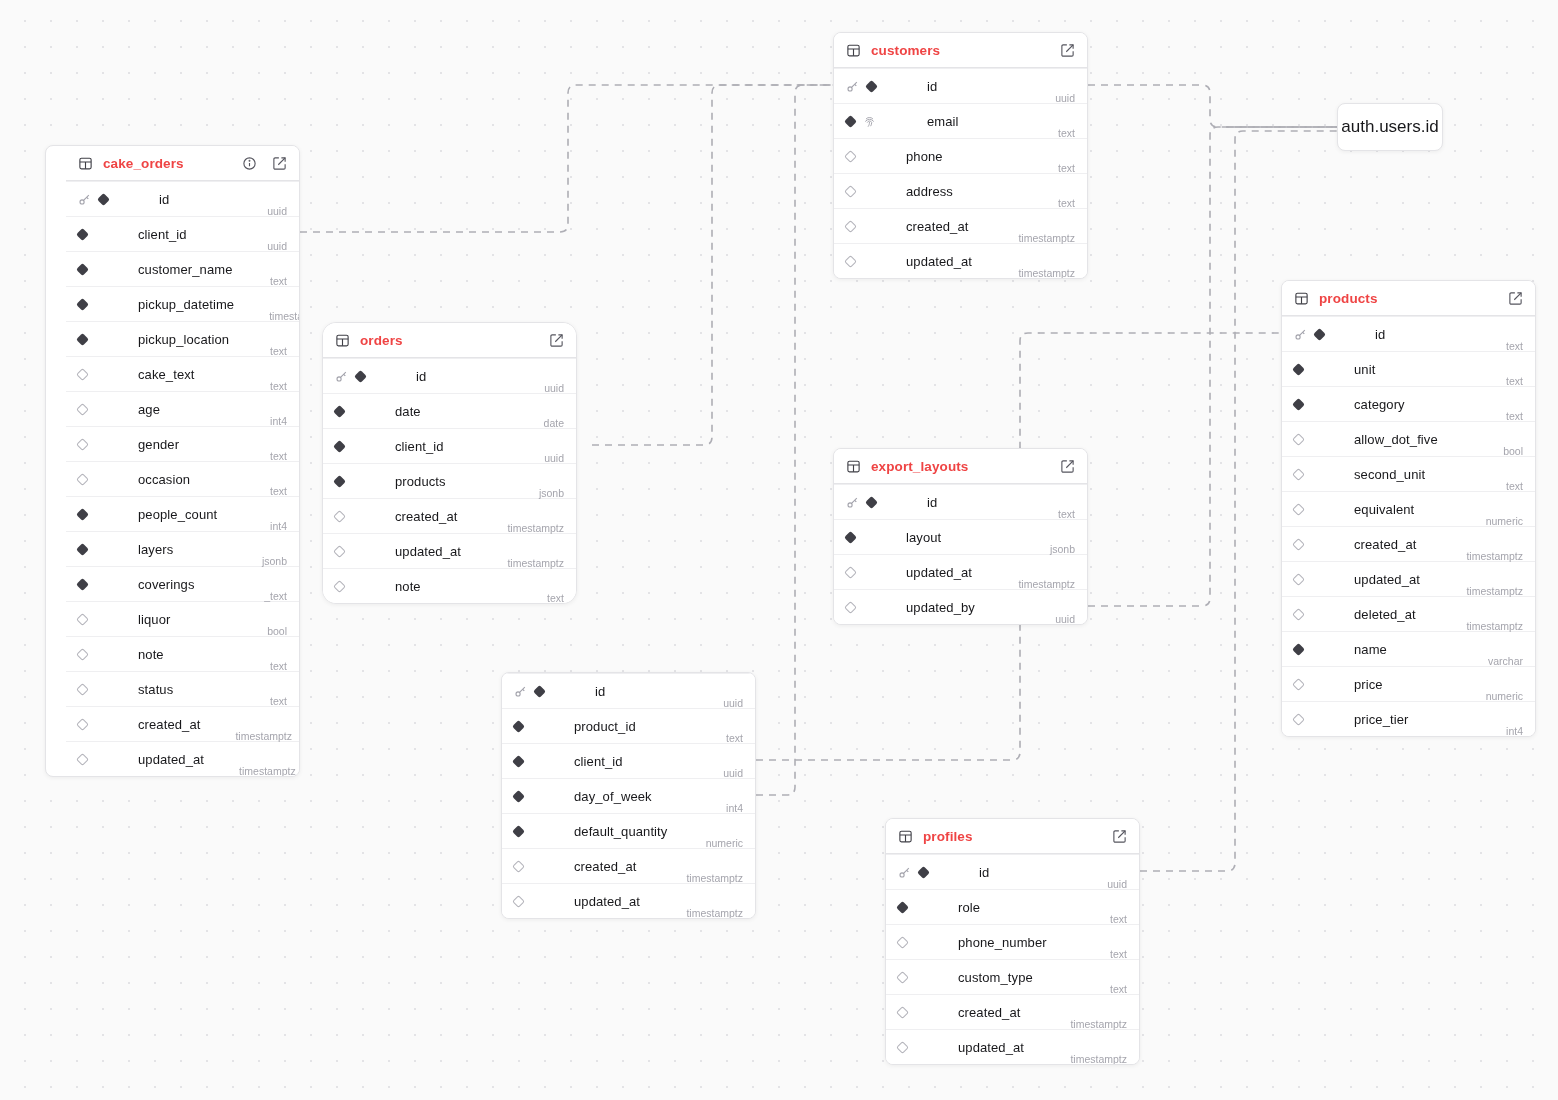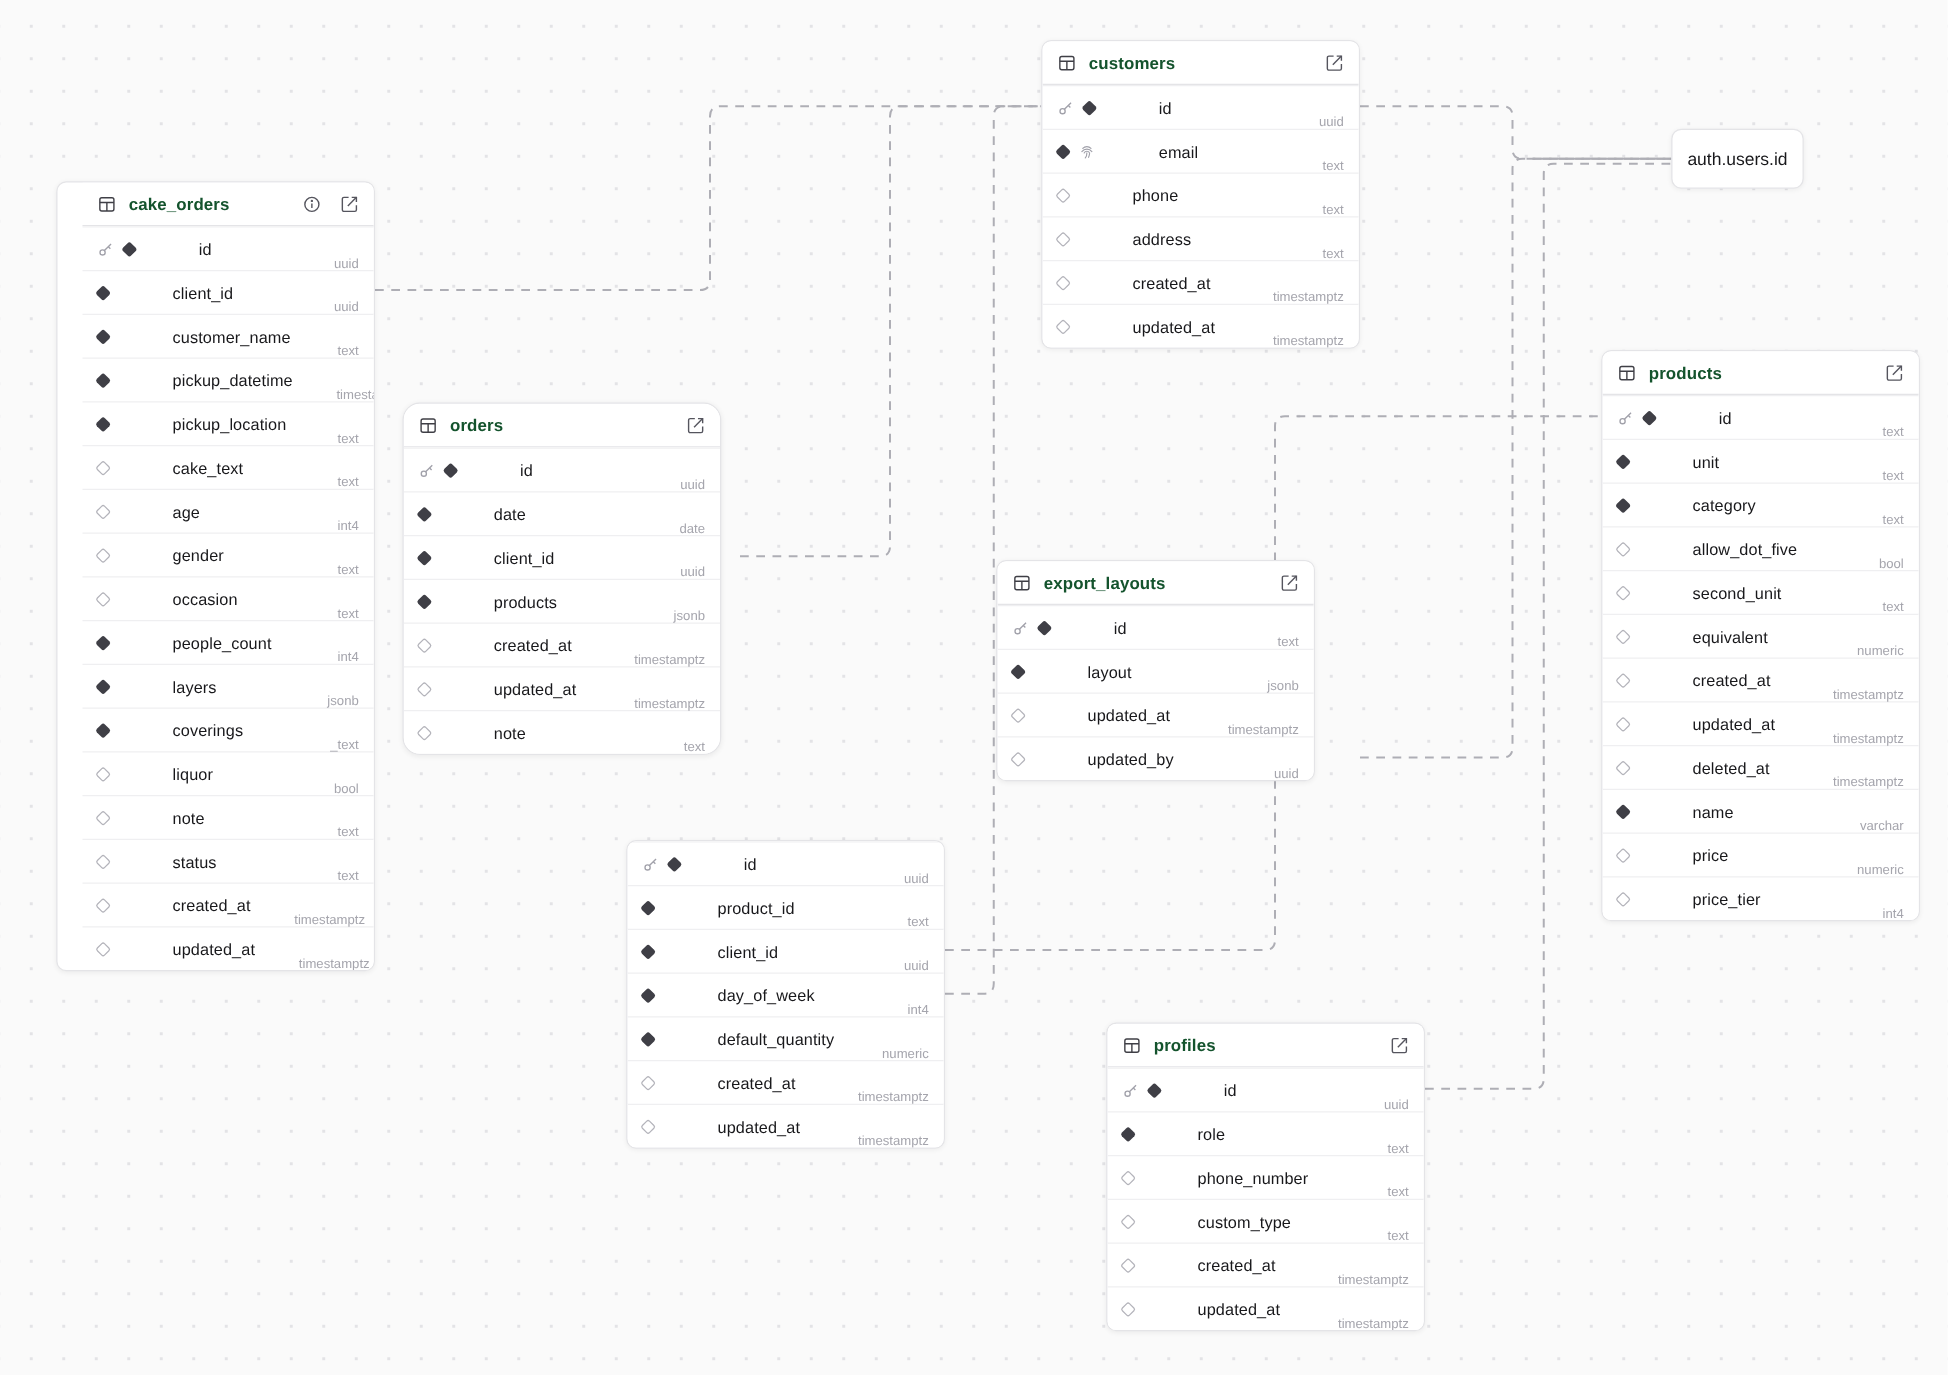--- a/index.html
+++ b/index.html
@@ -45,21 +45,21 @@
     padding: 0 12px;
     background: #fff;
     border-bottom: 1px solid #e4e4e7;
     cursor: grab;
   }
   .table-header .t-icon { display: flex; color: #3f3f46; }
   .table-header .t-name {
     margin-left: 10px;
     font-size: 13.5px;
     font-weight: 600;
-    color: #14532d;
+    color: #ef4444;
     letter-spacing: .1px;
     flex: 1;
   }
   .hdr-btn { display: flex; color: #55555e; margin-left: 15px; cursor: pointer; }
 
   .row {
     display: flex; align-items: center;
     height: 35px;
     padding: 0 12px;
     background: #fff;
@@ -92,21 +92,21 @@
   .diamond.outline { background: #fff; border: 1.4px solid #b4b4bb; }
   .key-ico, .fp-ico { display: flex; color: #a1a1aa; flex: 0 0 auto; }
 
   .ref-node {
     position: absolute;
     background: #fff;
     border: 1px solid #e4e4e7;
     border-radius: 8px;
     box-shadow: 0 1px 4px rgba(0,0,0,.06);
     display: flex; align-items: center; justify-content: center;
-    font-size: 14px;
+    font-size: 17px;
     color: #18181b;
     z-index: 2;
   }
 </style>
 </head>
 <body>
 
 <div class="canvas">
   <svg class="edges" id="edges">
       <path d="M 300 232 L 560 232 Q 568 232 568 224 L 568 93 Q 568 85 576 85 L 833 85" class="dashed"></path>
@@ -415,21 +415,21 @@
           <span class="f-type">timestamptz</span>
         </div>
         <div class="row">
           <span class="icons">
             <span class="diamond outline"></span>
           </span>
           <span class="f-name">updated_at</span>
           <span class="f-type">timestamptz</span>
         </div>
       </div>
-      <div class="table-node" style="left: 797px; top: 448px;">
+      <div class="table-node" style="left: 833px; top: 448px;">
         <div class="table-header">
           <span class="t-icon">
             <svg width="15" height="15" viewBox="0 0 24 24" fill="none" stroke="currentColor" stroke-width="1.8">
               <rect x="3" y="3.5" width="18" height="17" rx="2.5"></rect>
               <line x1="3" y1="9.5" x2="21" y2="9.5"></line>
               <line x1="12" y1="9.5" x2="12" y2="20.5"></line>
             </svg>
           </span>
           <span class="t-name">export_layouts</span>
           <span class="hdr-btn">

